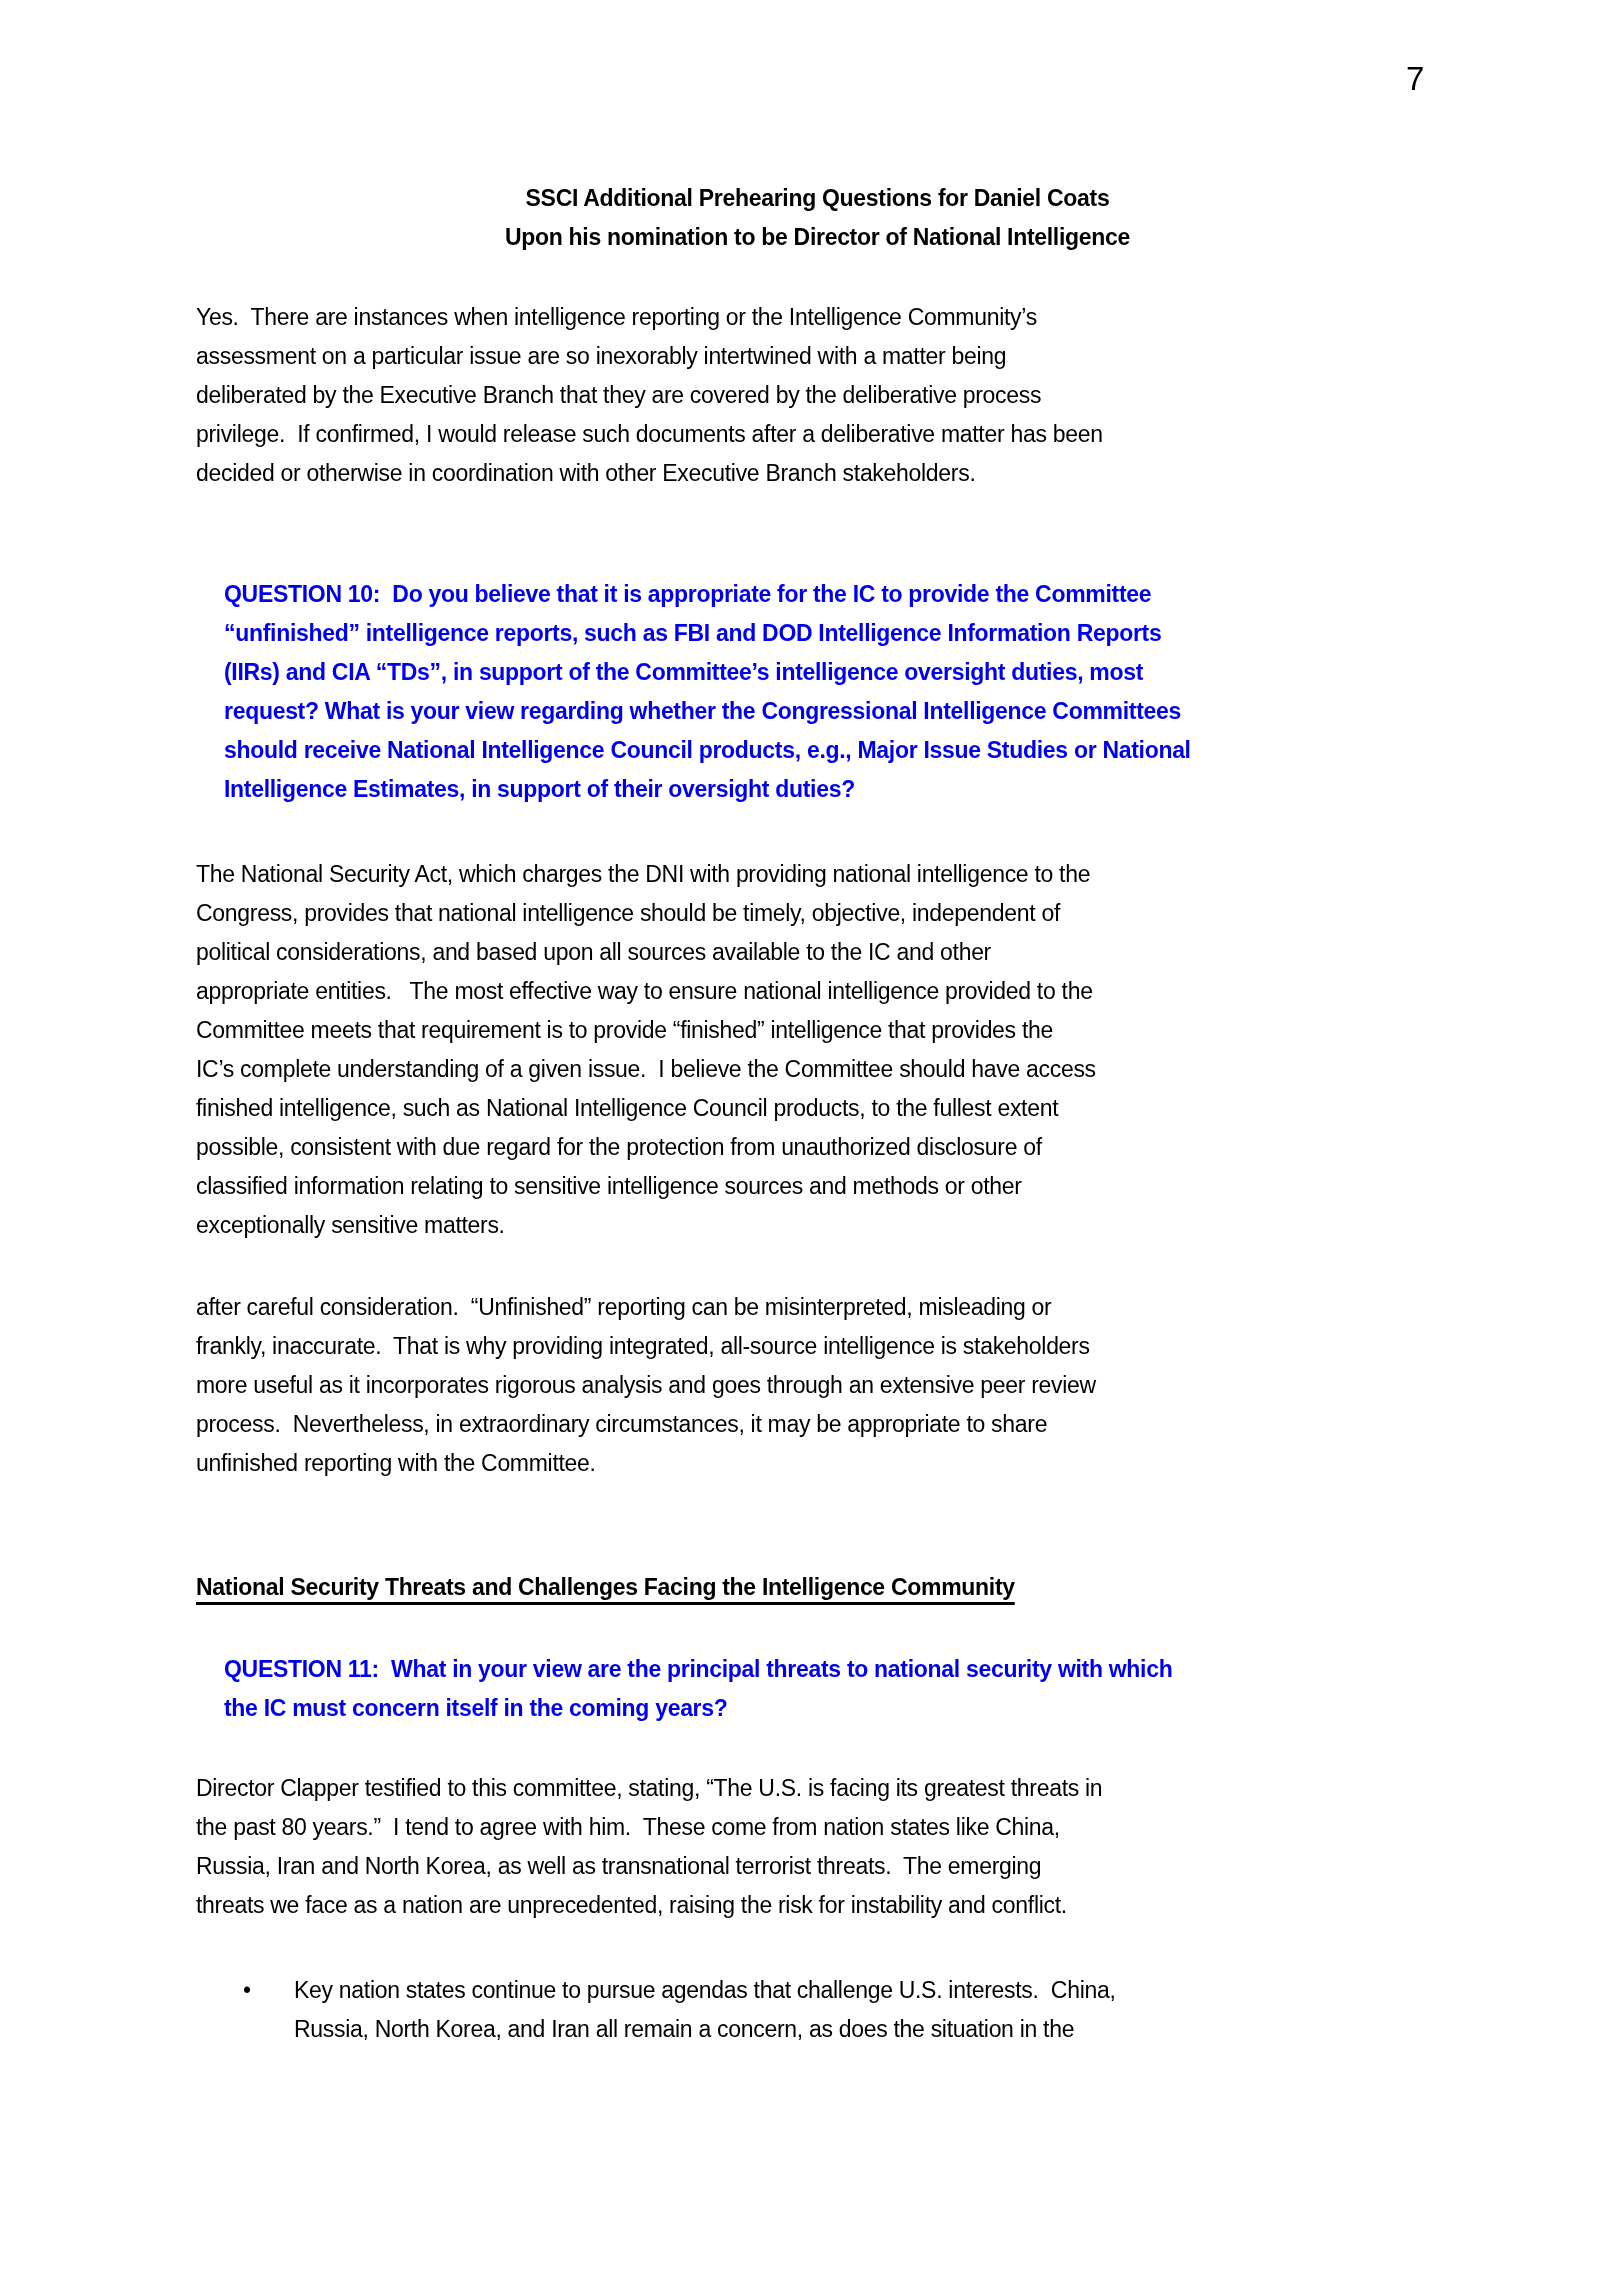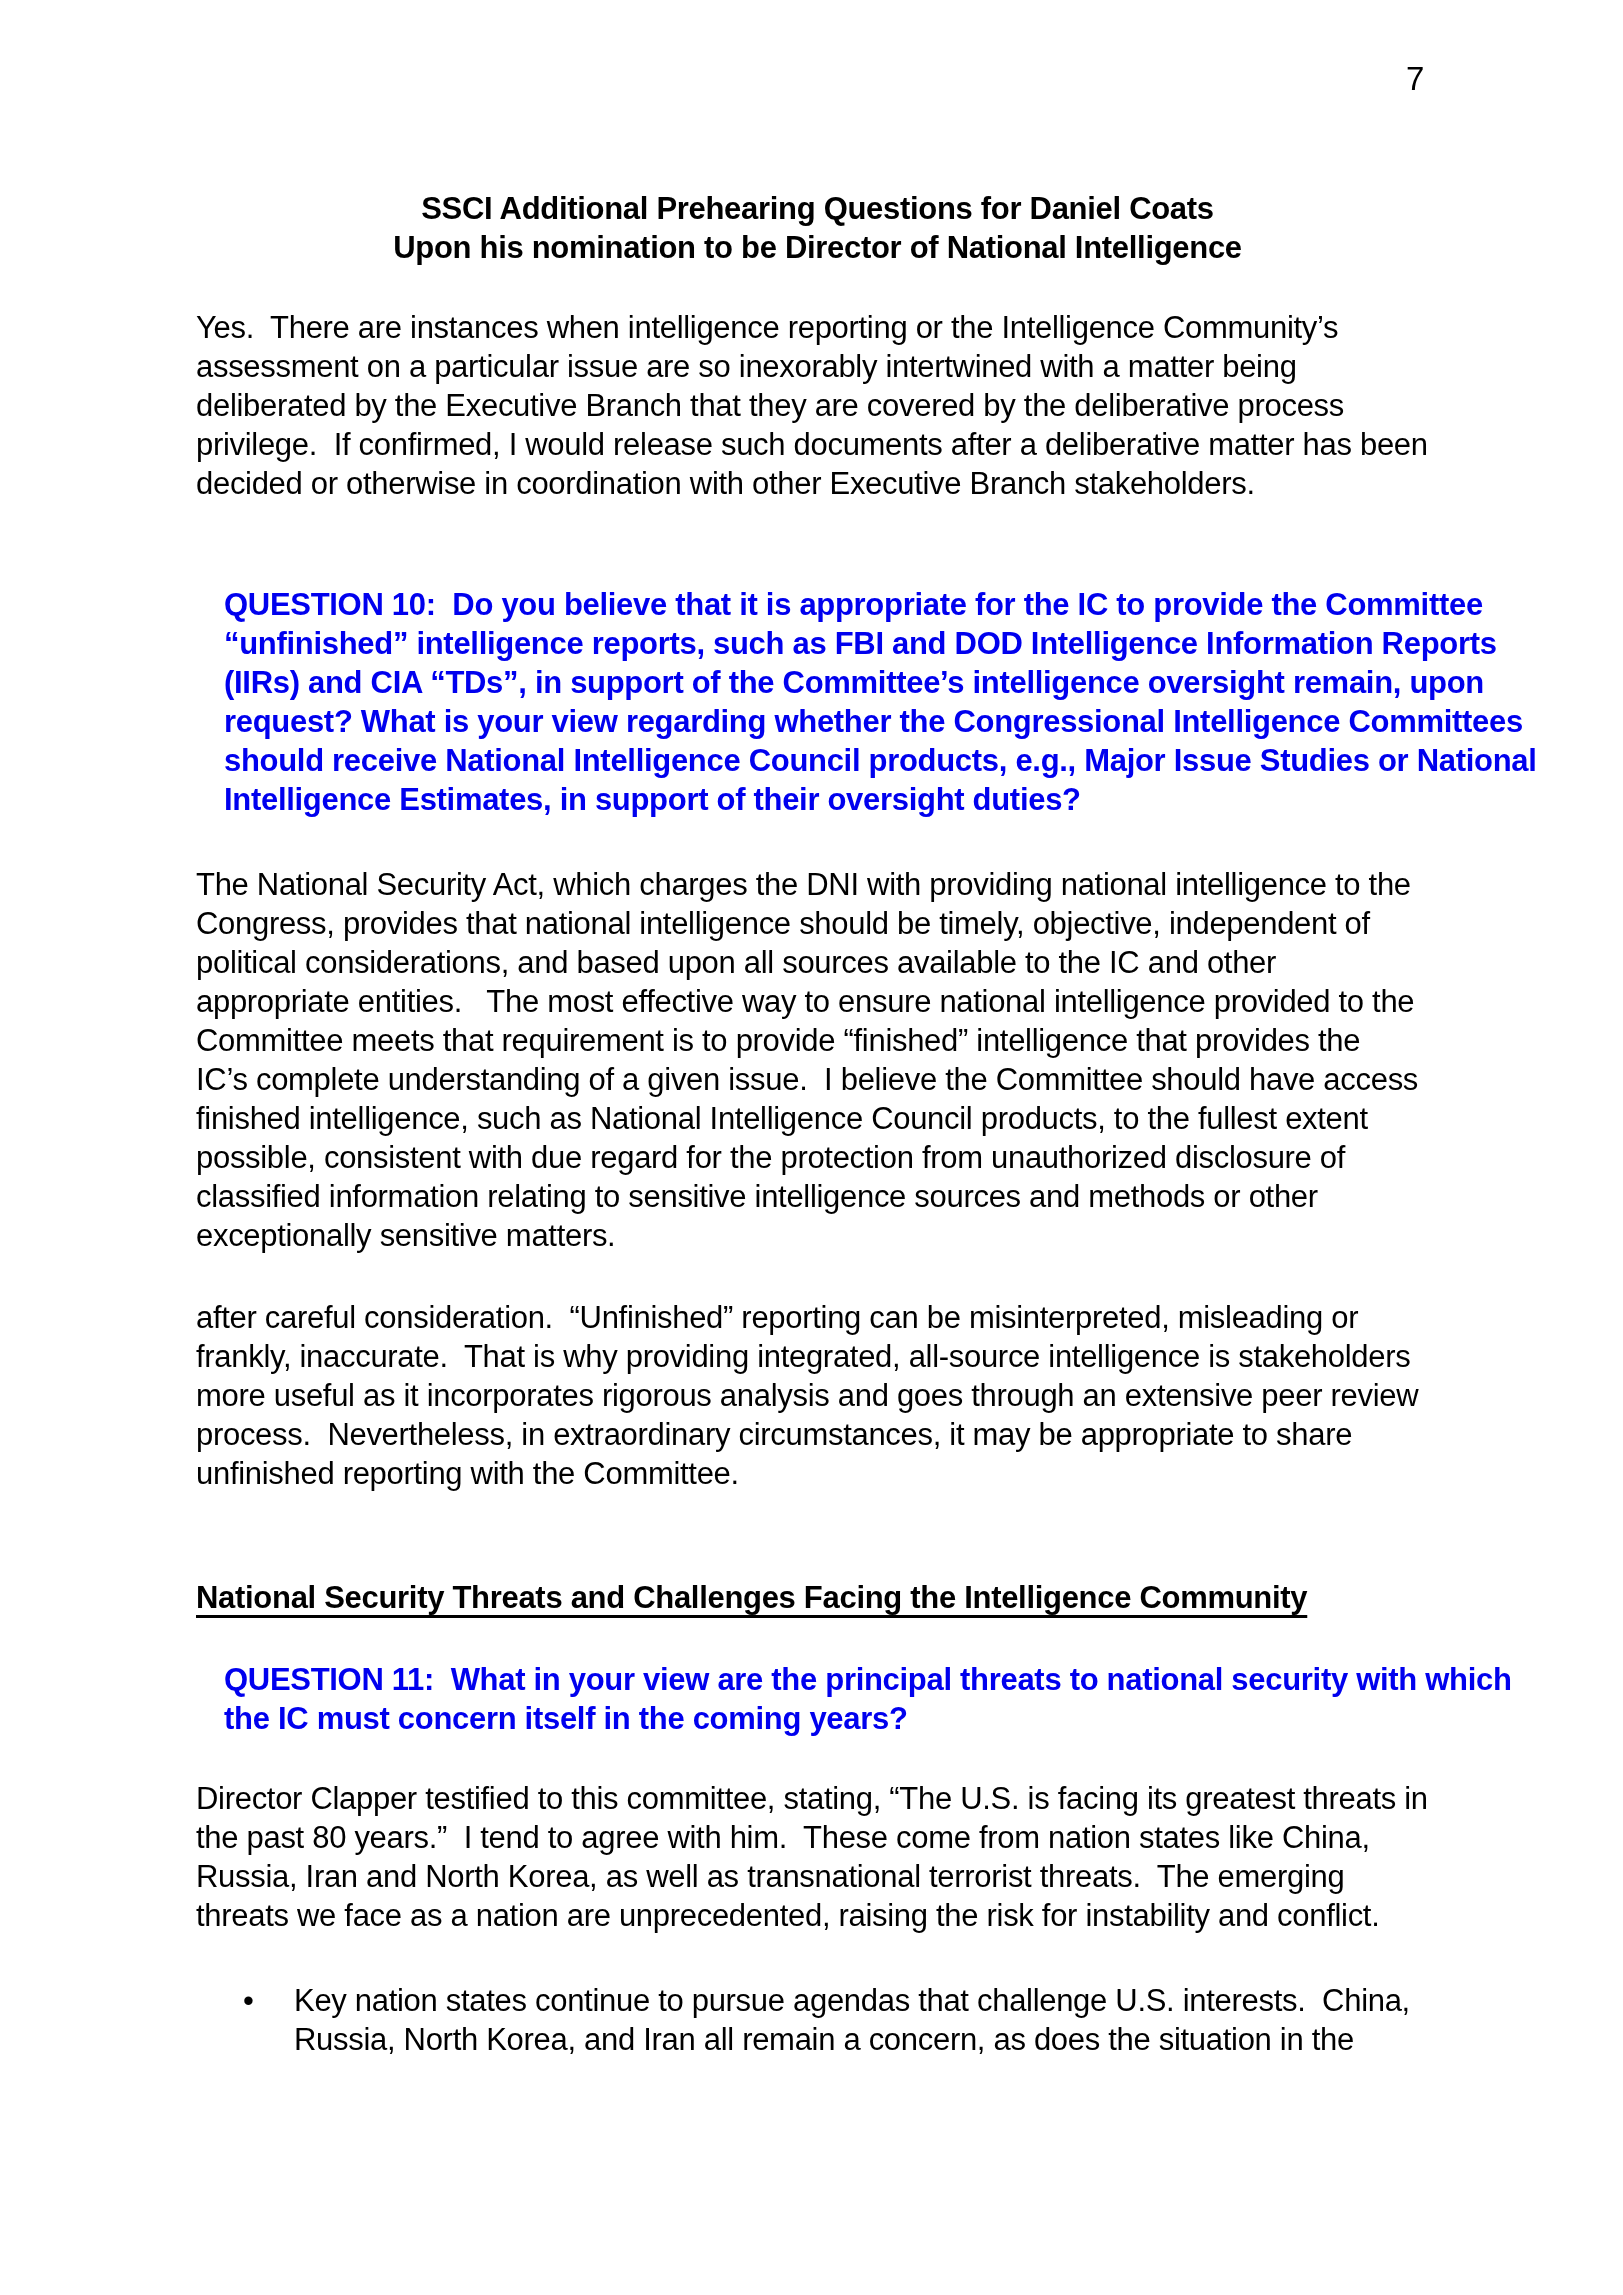--- a/index.html
+++ b/index.html
@@ -20,23 +20,23 @@
     position: absolute;
     top: 60px;
     left: 1406px;
     font-size: 33px;
     line-height: 37px;
     color: #000000;
   }
   .doc-body {
     position: absolute;
     left: 196px;
-    top: 189px;
+    top: 179px;
     width: 1243px;
-    font-size: 31px;
+    font-size: 23px;
     line-height: 39px;
     letter-spacing: -0.3px;
   }
   .block { margin: 0; }
   .line {
     white-space: pre;        
   }
   
   .title {
     font-weight: bold;
@@ -87,21 +87,21 @@
       <div class="block paragraph" id="answer-9">
         <div class="line">Yes.  There are instances when intelligence reporting or the Intelligence Community’s</div>
         <div class="line">assessment on a particular issue are so inexorably intertwined with a matter being</div>
         <div class="line">deliberated by the Executive Branch that they are covered by the deliberative process</div>
         <div class="line">privilege.  If confirmed, I would release such documents after a deliberative matter has been</div>
         <div class="line">decided or otherwise in coordination with other Executive Branch stakeholders.</div>
       </div>
       <div class="block question" id="question-10">
         <div class="line">QUESTION 10:  Do you believe that it is appropriate for the IC to provide the Committee</div>
         <div class="line">“unfinished” intelligence reports, such as FBI and DOD Intelligence Information Reports</div>
-        <div class="line">(IIRs) and CIA “TDs”, in support of the Committee’s intelligence oversight remain, upon</div>
+        <div class="line">(IIRs) and CIA “TDs”, in support of the Committee’s intelligence oversight duties, most</div>
         <div class="line">request? What is your view regarding whether the Congressional Intelligence Committees</div>
         <div class="line">should receive National Intelligence Council products, e.g., Major Issue Studies or National</div>
         <div class="line">Intelligence Estimates, in support of their oversight duties?</div>
       </div>
       <div class="block paragraph" id="answer-10-p1">
         <div class="line">The National Security Act, which charges the DNI with providing national intelligence to the</div>
         <div class="line">Congress, provides that national intelligence should be timely, objective, independent of</div>
         <div class="line">political considerations, and based upon all sources available to the IC and other</div>
         <div class="line">appropriate entities.   The most effective way to ensure national intelligence provided to the</div>
         <div class="line">Committee meets that requirement is to provide “finished” intelligence that provides the</div>

